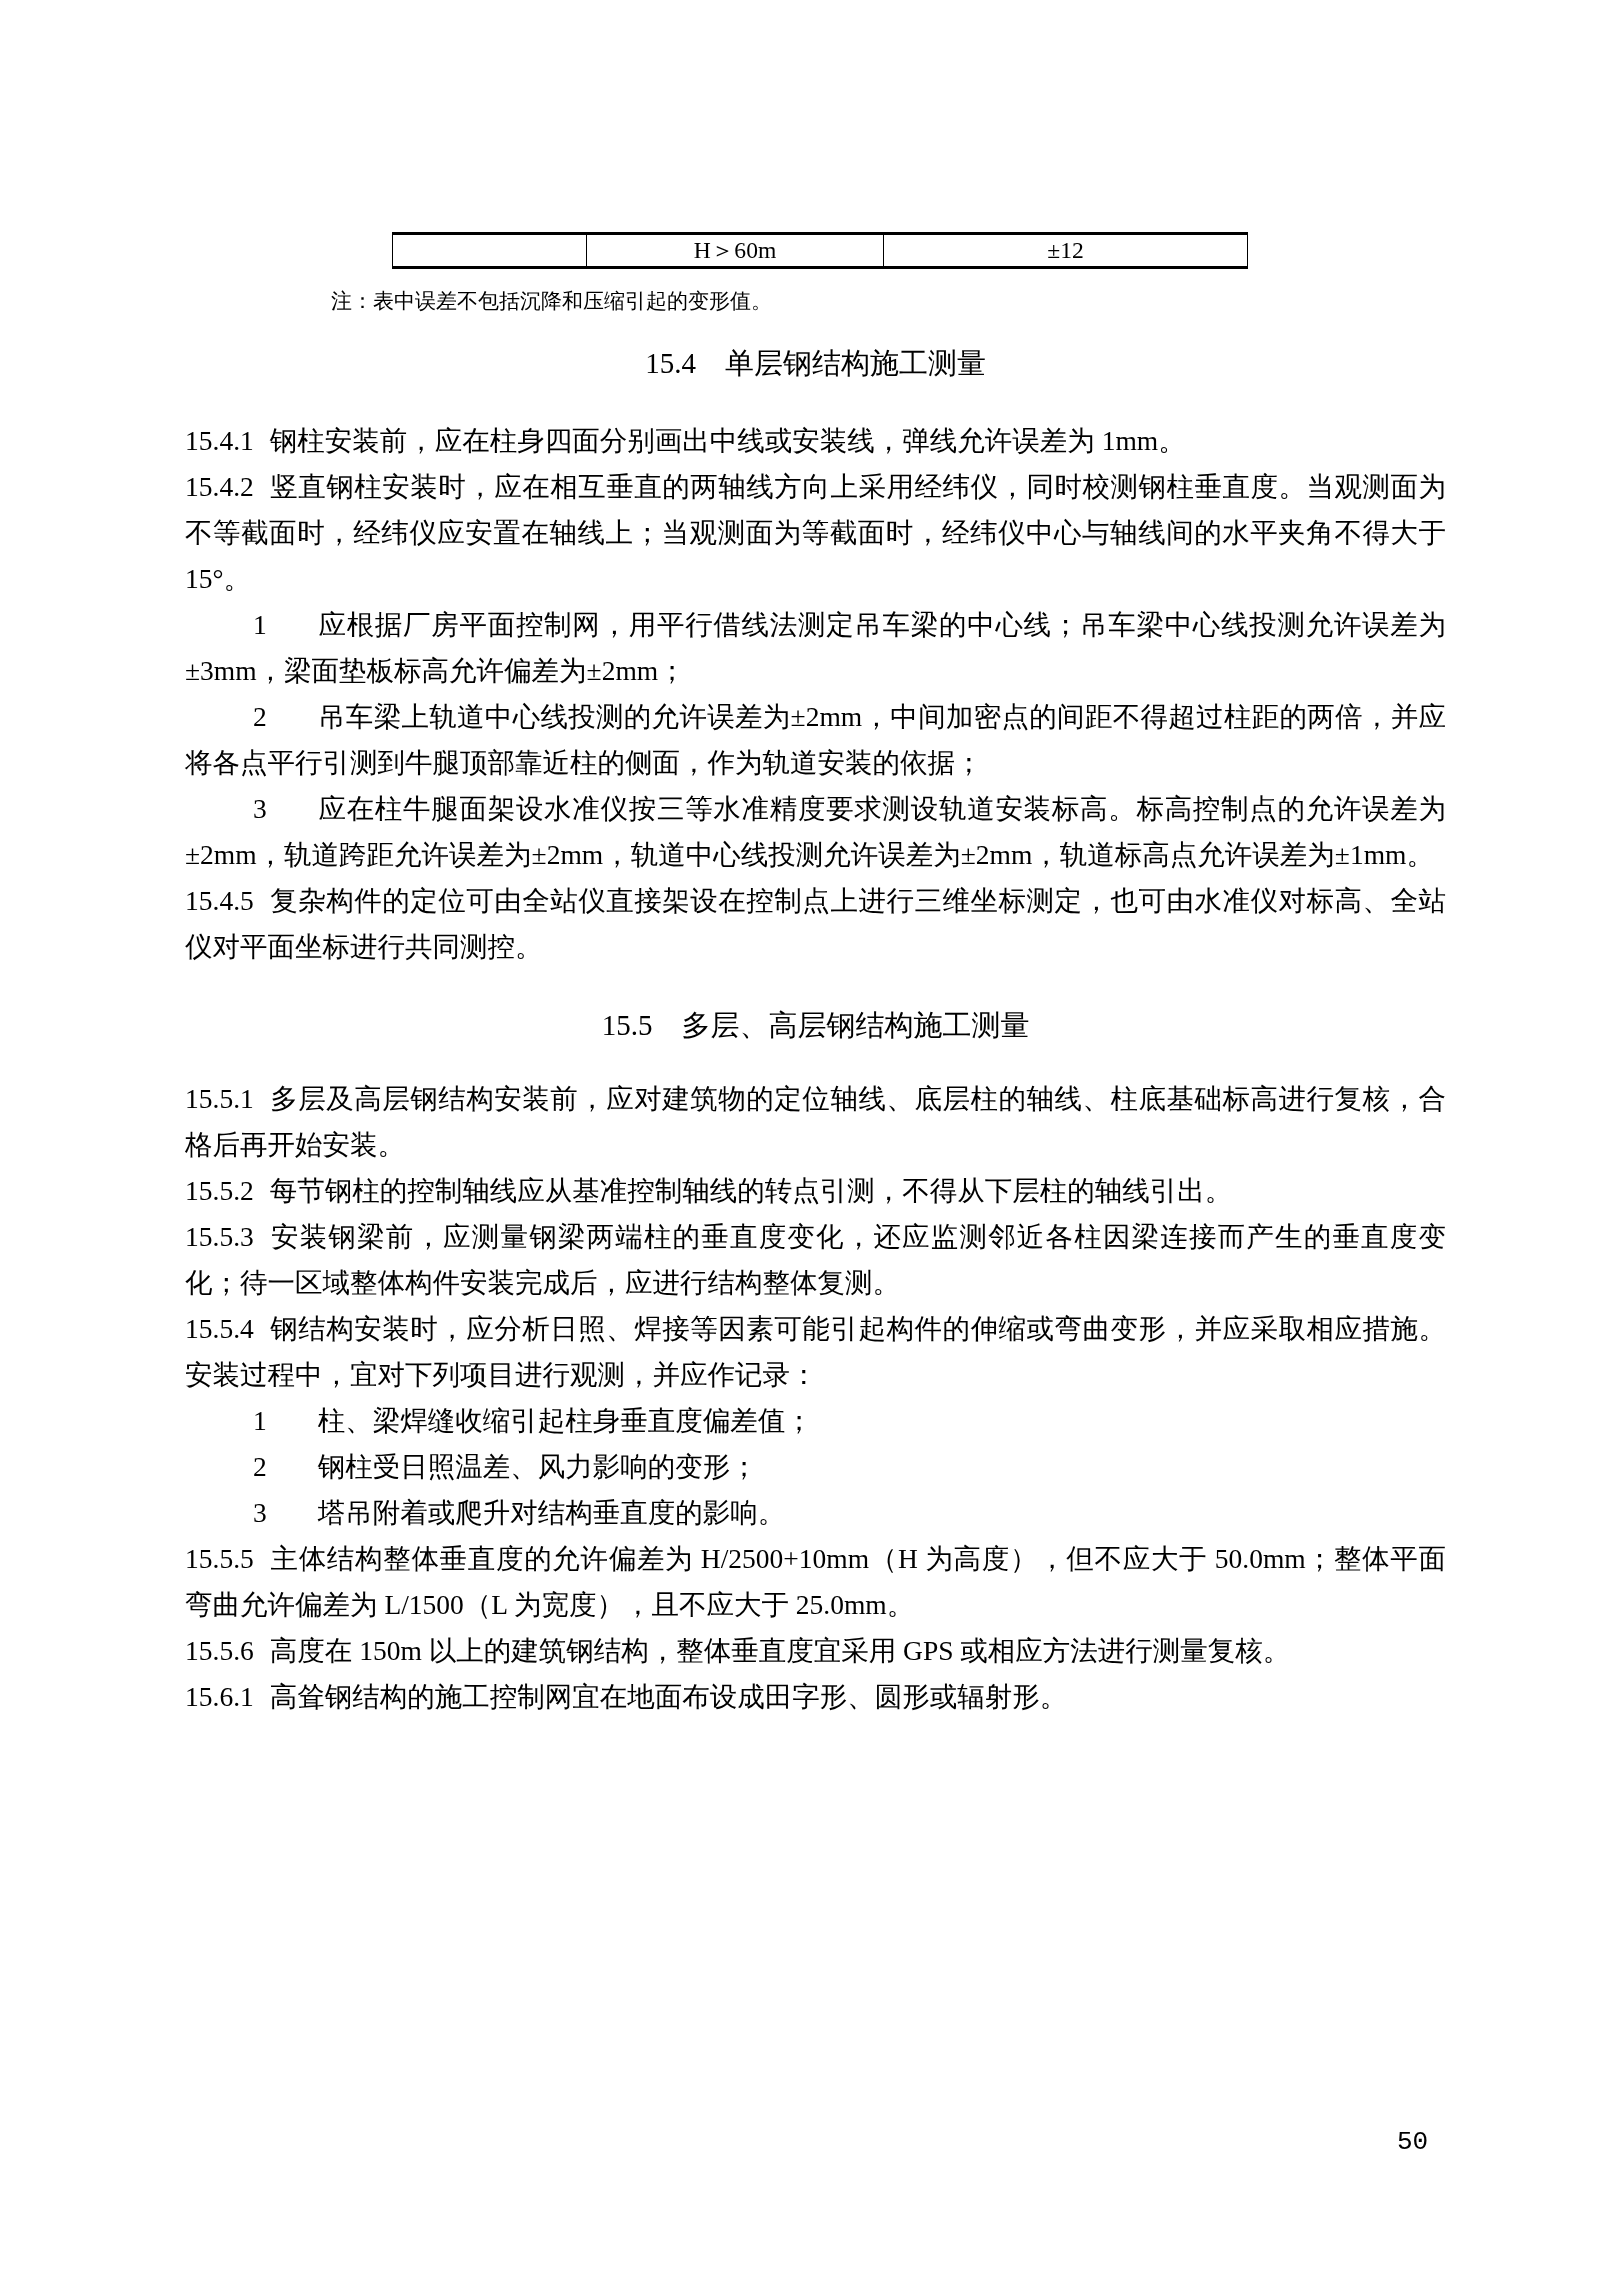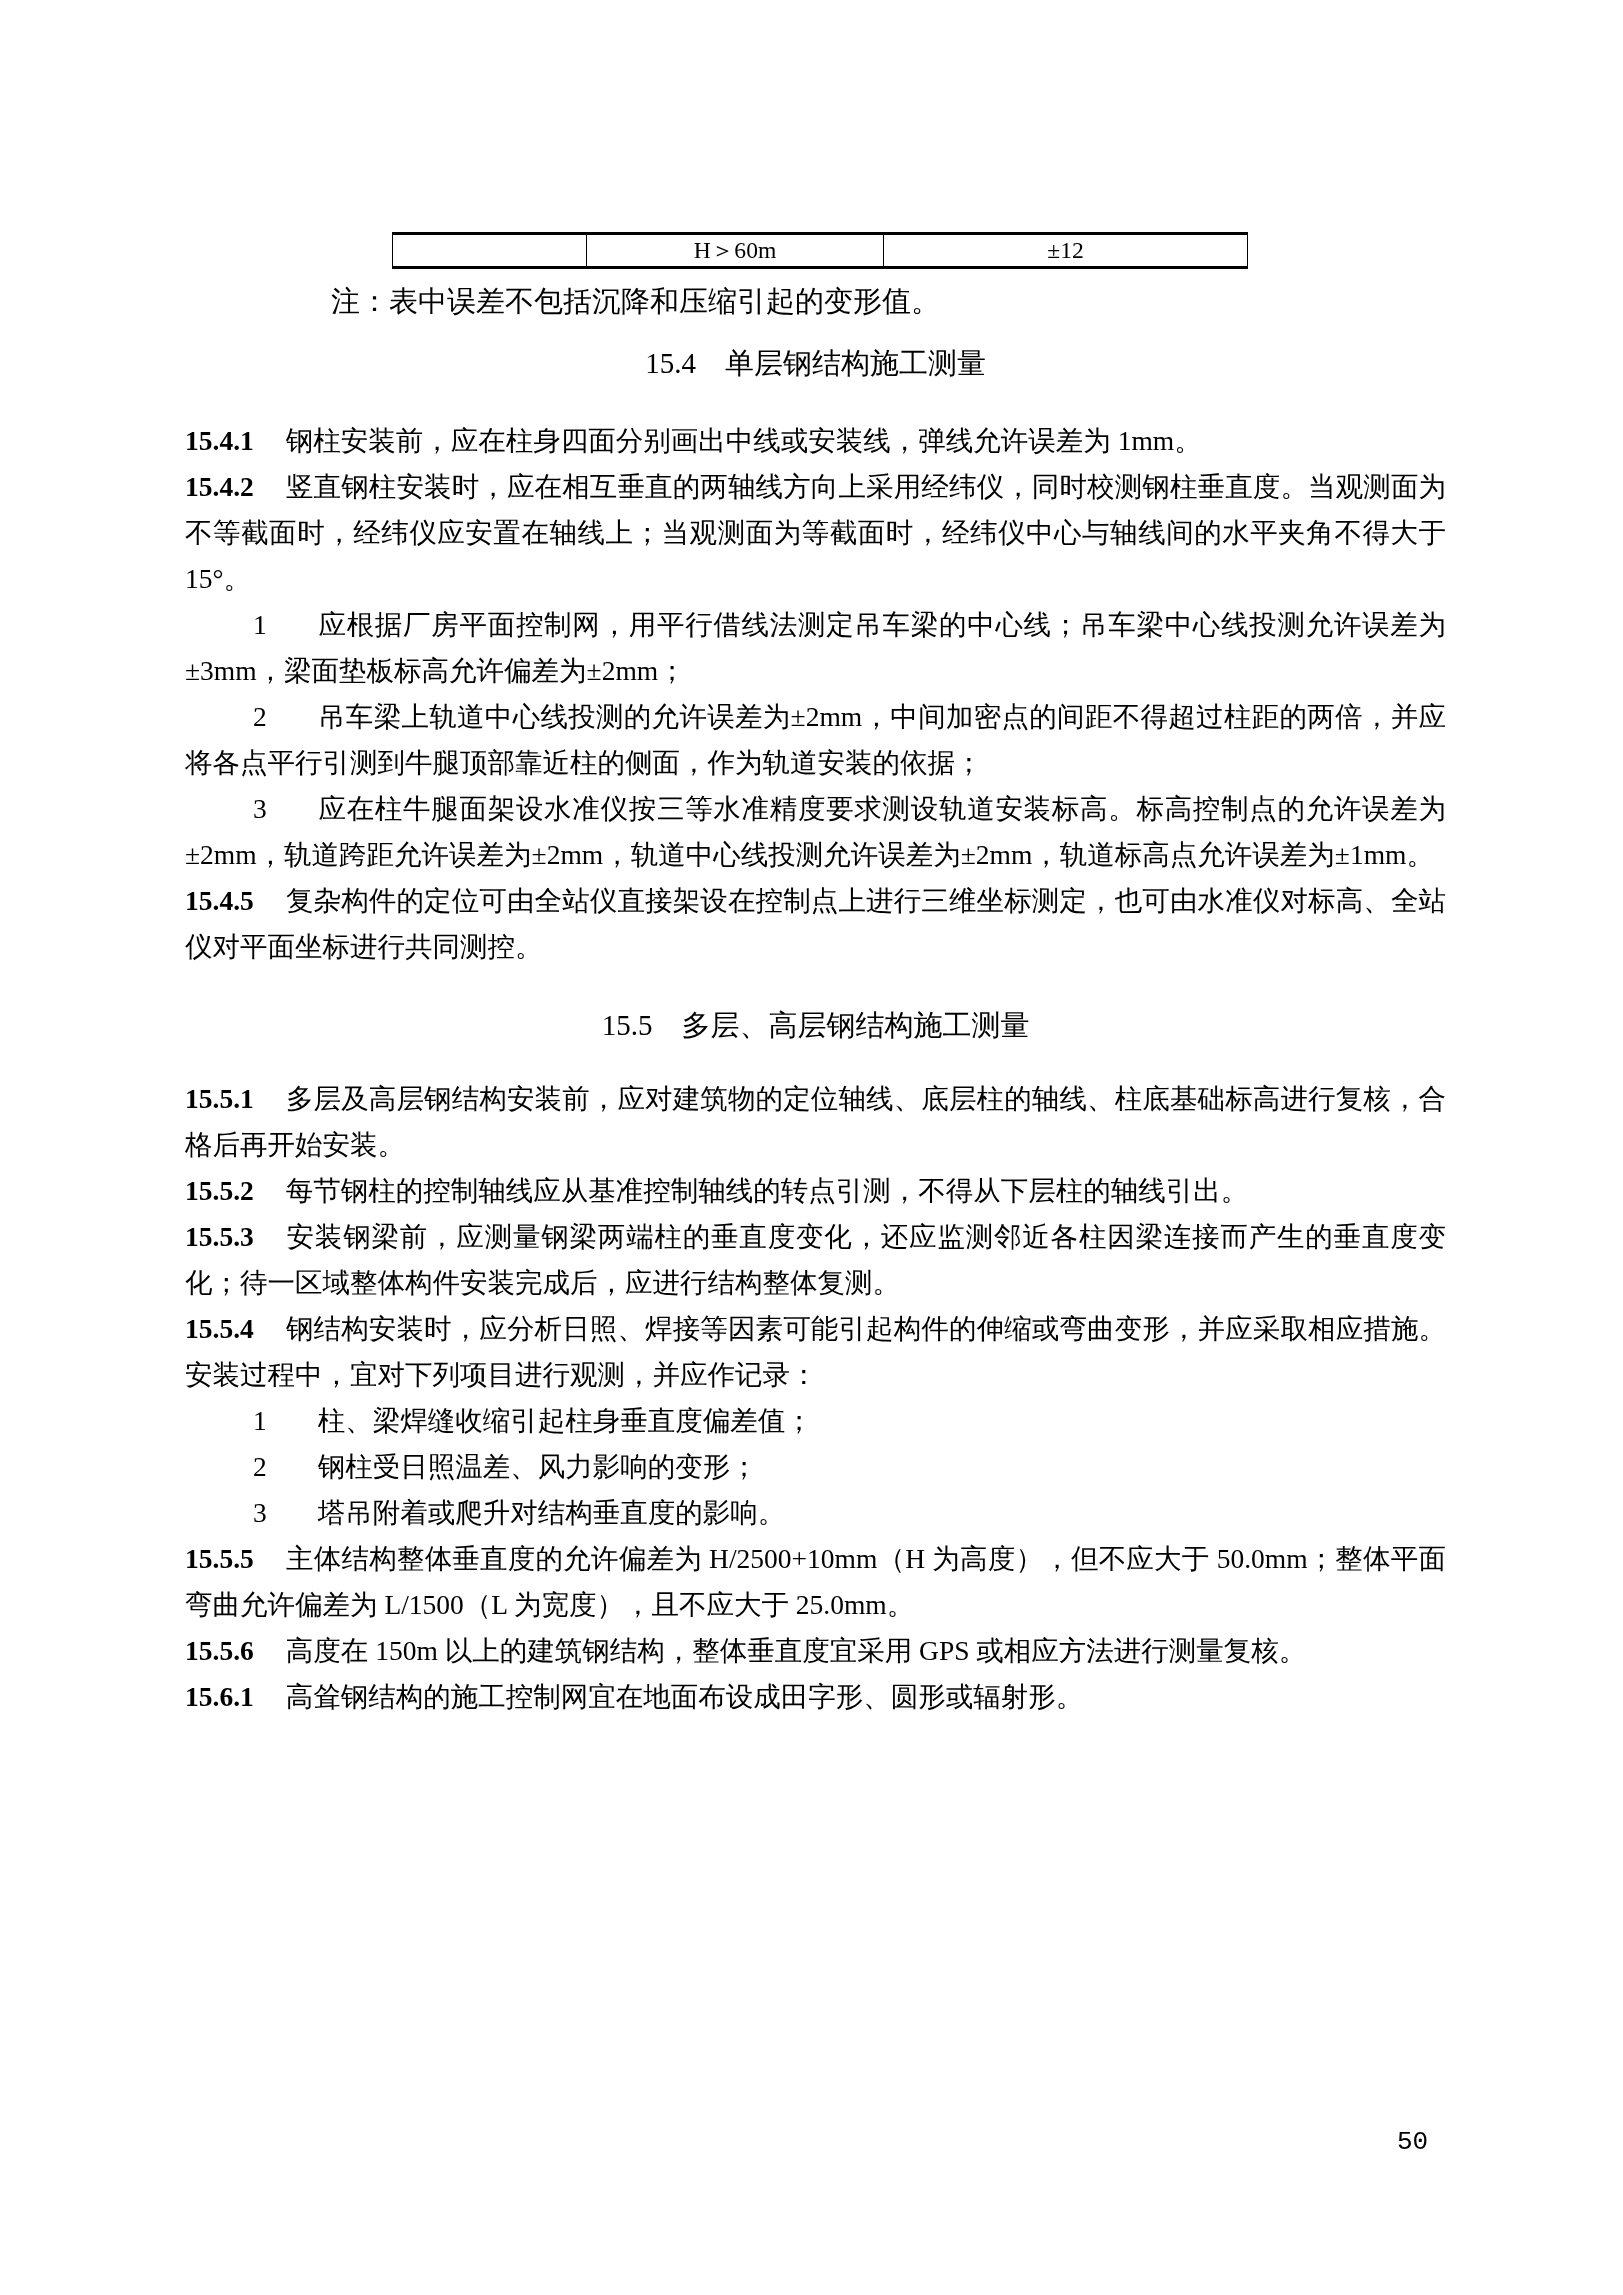--- a/index.html
+++ b/index.html
@@ -31,39 +31,39 @@
     border: 1.3px solid #000;
     height: 31px;
     padding: 0;
     text-align: center;
     vertical-align: middle;
     font-size: 23.6px;
     line-height: 31px;
   }
   .note {
     margin: 9.2px 0 0 146px;
-    font-size: 29px;
+    font-size: 21px;
     line-height: 46px;
   }
   h2.sec {
     font-size: 29px;
     font-weight: normal;
     text-align: center;
     line-height: 42px;
     margin: 34px 0 30px 0;
   }
   h2.sec.first { margin-top: 18.3px; margin-bottom: 34px; }
   p.clause {
     margin: 0;
     font-size: 27.5px;
     line-height: 46px;
     text-align: justify;
   }
   p.item { text-indent: 68px; }
-  .cnum { font-weight: bold; margin-right: 32px; }
+  .cnum { font-weight: normal; margin-right: 16px; }
   .inum { margin-right: 51px; }
   .pageno {
     position: absolute;
     left: 1397px;
     top: 2127px;
     font-size: 26px;
     line-height: 31px;
     font-family: Liberation Mono, monospace;
   }
 </style>

